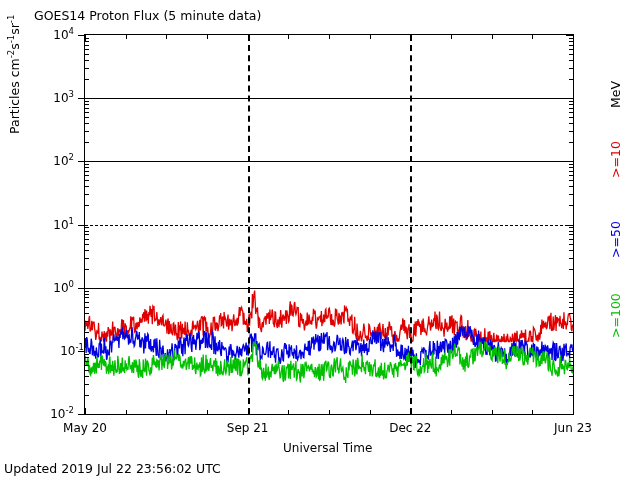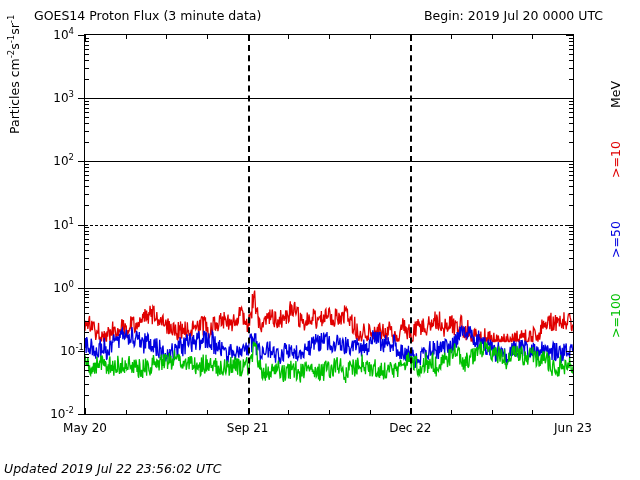--- a/index.html
+++ b/index.html
@@ -2,21 +2,21 @@
 <html><head>
 <meta charset="utf-8">
 <style>
   html,body{margin:0;padding:0;}
   body{width:640px;height:480px;background:#ffffff;font-family:"DejaVu Sans",sans-serif;overflow:hidden;}
   #root{position:relative;width:640px;height:480px;}
 
   .ttl{position:absolute;font-size:12.5px;color:#000;white-space:nowrap;}
   #chart-title{left:34px;top:8px;}
   #begin-label{left:424px;top:8px;}
-  #updated-label{left:4px;top:461px;font-style:italic;}
+  #updated-label{left:4px;top:461px;}
   #source-label{left:424px;top:461px;}
 
   #plot-frame{position:absolute;left:84px;top:34px;width:490px;height:381px;border:1px solid #000;box-sizing:border-box;background:#fff;overflow:hidden;}
 
   .hgrid{position:absolute;left:0;width:100%;height:0;border-top:1px solid #000;}
   .hgrid.dashed{border-top:1px dashed #000;}
   .vgrid{position:absolute;top:0;height:100%;width:0;border-left:2px dashed #000;}
 
   .ytick{position:absolute;left:-7px;width:7px;height:0;border-top:1px solid #000;}
   .ytick.r{left:auto;right:-7px;}
@@ -35,25 +35,25 @@
   #legend-ge50{left:608px;top:258px;color:#0000e0;}
   #legend-ge100{left:608px;top:338px;color:#00c000;}
 
   svg{display:block;}
 </style>
 </head>
 <body>
 
 <div id="root">
 
-  <div class="ttl" id="chart-title">GOES14 Proton Flux (3 minute data)</div>
-  <div class="ttl" id="begin-label">Begin: 2019 Jul 20  0000 UTC</div>
+  <div class="ttl" id="chart-title">GOES14 Proton Flux (5 minute data)</div>
   <div class="ttl" id="updated-label">Updated 2019 Jul 22 23:56:02 UTC</div>
 
   <div id="y-axis-title">Particles cm<span style="font-size:8.5px;vertical-align:super">-2</span>s<span style="font-size:8.5px;vertical-align:super">-1</span>sr<span style="font-size:8.5px;vertical-align:super">-1</span></div>
+  <div id="x-axis-title" class="xlab">Universal Time</div>
 
   <div id="legend-mev" class="rightlab">MeV</div>
   <div id="legend-ge10" class="rightlab">&gt;=10</div>
   <div id="legend-ge50" class="rightlab">&gt;=50</div>
   <div id="legend-ge100" class="rightlab">&gt;=100</div>
 
   <div id="plot-frame">
     <svg id="traces" width="488" height="379" viewBox="0 0 488 379">
         <polyline points="0.00,295.66 0.57,285.86 1.13,291.10 1.70,287.82 2.26,287.75 2.83,293.83 3.39,290.13 3.96,283.63 4.52,280.91 5.09,296.37 5.65,295.18 6.22,293.80 6.79,285.75 7.35,295.11 7.92,287.38 8.48,287.22 9.05,287.20 9.61,293.42 10.18,296.93 10.74,304.83 11.31,301.50 11.87,296.02 12.44,296.65 13.01,298.61 13.57,287.90 14.14,304.39 14.70,301.49 15.27,305.22 15.83,302.23 16.40,306.37 16.96,296.56 17.53,300.19 18.10,298.76 18.66,306.60 19.23,295.99 19.79,306.60 20.36,300.85 20.92,297.54 21.49,306.60 22.05,296.39 22.62,301.65 23.18,292.10 23.75,293.81 24.32,296.38 24.88,305.76 25.45,294.37 26.01,298.34 26.58,300.70 27.14,296.02 27.71,286.59 28.27,305.00 28.84,292.99 29.40,292.26 29.97,292.34 30.54,297.89 31.10,302.86 31.67,302.84 32.23,297.34 32.80,293.01 33.36,300.93 33.93,294.36 34.49,297.26 35.06,294.33 35.62,298.74 36.19,293.50 36.76,284.17 37.32,285.35 37.89,294.74 38.45,285.06 39.02,299.16 39.58,298.60 40.15,288.27 40.71,291.49 41.28,291.23 41.84,302.49 42.41,300.27 42.98,295.12 43.54,297.32 44.11,296.10 44.67,293.15 45.24,293.08 45.80,281.27 46.37,295.84 46.93,282.20 47.50,284.75 48.06,283.98 48.63,281.76 49.20,293.51 49.76,297.02 50.33,296.26 50.89,288.34 51.46,288.09 52.02,294.48 52.59,289.80 53.15,286.96 53.72,292.07 54.29,290.43 54.85,282.32 55.42,284.89 55.98,287.82 56.55,283.90 57.11,287.49 57.68,278.71 58.24,283.18 58.81,277.15 59.37,286.77 59.94,274.02 60.51,277.75 61.07,286.48 61.64,275.59 62.20,285.28 62.77,278.82 63.33,288.70 63.90,277.02 64.46,280.47 65.03,270.78 65.59,275.76 66.16,281.84 66.73,274.01 67.29,289.19 67.86,271.26 68.42,272.18 68.99,271.75 69.55,285.25 70.12,284.19 70.68,285.04 71.25,283.53 71.81,277.08 72.38,284.56 72.95,291.00 73.51,284.32 74.08,286.40 74.64,290.05 75.21,284.52 75.77,282.17 76.34,287.52 76.90,290.48 77.47,281.36 78.03,280.21 78.60,290.15 79.17,291.05 79.73,290.65 80.30,288.95 80.86,284.48 81.43,289.49 81.99,298.74 82.56,286.30 83.12,283.49 83.69,299.22 84.25,286.09 84.82,298.70 85.39,293.99 85.95,288.70 86.52,297.30 87.08,298.80 87.65,300.34 88.21,288.60 88.78,288.01 89.34,297.39 89.91,300.65 90.48,289.55 91.04,297.96 91.61,298.59 92.17,304.46 92.74,304.95 93.30,286.90 93.87,303.50 94.43,290.32 95.00,295.46 95.56,286.41 96.13,302.39 96.70,303.57 97.26,288.68 97.83,298.98 98.39,293.45 98.96,293.42 99.52,299.82 100.09,286.60 100.65,297.51 101.22,303.10 101.78,302.84 102.35,287.18 102.92,297.27 103.48,294.69 104.05,300.85 104.61,299.00 105.18,299.49 105.74,297.15 106.31,294.69 106.87,301.52 107.44,288.83 108.00,285.74 108.57,294.33 109.14,292.00 109.70,291.51 110.27,289.80 110.83,294.42 111.40,293.14 111.96,289.94 112.53,285.85 113.09,290.86 113.66,299.81 114.22,293.57 114.79,284.83 115.36,295.57 115.92,284.75 116.49,281.75 117.05,281.65 117.62,282.46 118.18,300.46 118.75,282.71 119.31,281.90 119.88,284.10 120.44,282.35 121.01,296.26 121.58,286.69 122.14,297.37 122.71,292.04 123.27,300.39 123.84,302.16 124.40,302.63 124.97,300.21 125.53,298.38 126.10,287.44 126.67,299.54 127.23,299.97 127.80,292.97 128.36,282.13 128.93,286.09 129.49,281.62 130.06,294.57 130.62,294.99 131.19,287.35 131.75,293.77 132.32,287.88 132.89,296.13 133.45,293.14 134.02,289.52 134.58,280.19 135.15,283.87 135.71,278.00 136.28,290.66 136.84,290.08 137.41,281.45 137.97,283.12 138.54,293.42 139.11,277.09 139.67,285.17 140.24,282.78 140.80,284.69 141.37,289.55 141.93,291.68 142.50,283.55 143.06,279.52 143.63,294.73 144.19,289.64 144.76,283.74 145.33,290.36 145.89,286.91 146.46,284.55 147.02,296.26 147.59,290.66 148.15,284.75 148.72,279.23 149.28,286.37 149.85,291.04 150.41,288.35 150.98,284.49 151.55,290.33 152.11,282.83 152.68,289.01 153.24,287.80 153.81,279.28 154.37,272.00 154.94,281.08 155.50,272.36 156.07,274.27 156.63,272.49 157.20,275.01 157.77,276.10 158.33,289.69 158.90,277.77 159.46,289.30 160.03,285.76 160.59,289.42 161.16,289.41 161.72,283.75 162.29,296.96 162.86,294.30 163.42,289.37 163.99,279.25 164.55,290.62 165.12,279.34 165.68,278.69 166.25,276.68 166.81,283.41 167.38,259.11 167.94,273.31 168.51,263.42 169.08,258.79 169.64,255.56 170.21,267.11 170.77,279.07 171.34,273.34 171.90,276.79 172.47,272.29 173.03,282.39 173.60,292.99 174.16,283.23 174.73,284.27 175.30,293.46 175.86,294.31 176.43,297.10 176.99,288.85 177.56,287.19 178.12,292.40 178.69,286.78 179.25,283.25 179.82,283.41 180.38,280.98 180.95,289.82 181.52,282.24 182.08,278.20 182.65,283.64 183.21,279.52 183.78,277.30 184.34,288.90 184.91,274.61 185.47,285.12 186.04,281.37 186.60,281.66 187.17,274.48 187.74,277.65 188.30,288.57 188.87,289.35 189.43,292.15 190.00,277.00 190.56,277.18 191.13,287.68 191.69,290.13 192.26,293.00 192.83,284.33 193.39,287.45 193.96,292.24 194.52,281.87 195.09,289.51 195.65,274.93 196.22,282.94 196.78,292.82 197.35,284.27 197.91,279.48 198.48,281.17 199.05,286.01 199.61,282.63 200.18,283.90 200.74,275.25 201.31,288.98 201.87,275.42 202.44,279.48 203.00,281.03 203.57,286.96 204.13,286.03 204.70,271.61 205.27,266.27 205.83,280.82 206.40,270.11 206.96,270.72 207.53,280.21 208.09,280.80 208.66,276.66 209.22,268.93 209.79,266.99 210.35,277.18 210.92,279.44 211.49,277.46 212.05,272.65 212.62,273.31 213.18,271.93 213.75,291.62 214.31,288.54 214.88,292.43 215.44,277.82 216.01,285.64 216.57,279.27 217.14,286.12 217.71,288.58 218.27,283.97 218.84,288.60 219.40,295.47 219.97,291.17 220.53,288.39 221.10,285.36 221.66,290.56 222.23,277.52 222.79,289.27 223.36,288.67 223.93,279.42 224.49,282.51 225.06,289.07 225.62,286.33 226.19,286.05 226.75,289.58 227.32,281.73 227.88,285.85 228.45,273.87 229.02,276.08 229.58,279.06 230.15,275.56 230.71,288.07 231.28,293.62 231.84,290.95 232.41,282.96 232.97,283.60 233.54,284.45 234.10,281.95 234.67,282.03 235.24,281.16 235.80,287.26 236.37,276.01 236.93,291.24 237.50,284.56 238.06,288.41 238.63,279.57 239.19,285.84 239.76,287.02 240.32,275.26 240.89,274.17 241.46,283.15 242.02,283.22 242.59,280.28 243.15,282.54 243.72,273.87 244.28,273.08 244.85,276.55 245.41,284.23 245.98,289.89 246.54,279.06 247.11,290.16 247.68,288.77 248.24,284.70 248.81,289.77 249.37,291.66 249.94,288.60 250.50,273.57 251.07,281.09 251.63,274.29 252.20,283.41 252.76,285.67 253.33,289.64 253.90,277.72 254.46,288.76 255.03,280.94 255.59,282.15 256.16,289.59 256.72,277.35 257.29,280.67 257.85,276.78 258.42,284.90 258.98,288.39 259.55,270.40 260.12,276.32 260.68,273.86 261.25,272.62 261.81,275.34 262.38,273.55 262.94,286.64 263.51,283.28 264.07,286.40 264.64,291.00 265.21,281.50 265.77,284.07 266.34,284.83 266.90,279.52 267.47,297.60 268.03,298.42 268.60,295.07 269.16,292.84 269.73,281.84 270.29,299.23 270.86,300.98 271.43,304.21 271.99,288.45 272.56,295.64 273.12,305.77 273.69,302.54 274.25,304.12 274.82,300.75 275.38,295.95 275.95,302.34 276.51,306.52 277.08,302.37 277.65,299.55 278.21,295.74 278.78,288.67 279.34,292.28 279.91,298.74 280.47,303.17 281.04,300.55 281.60,303.09 282.17,306.22 282.73,300.45 283.30,304.96 283.87,289.30 284.43,289.92 285.00,293.79 285.56,298.65 286.13,301.33 286.69,297.41 287.26,301.99 287.82,302.91 288.39,297.97 288.95,304.24 289.52,291.72 290.09,296.76 290.65,295.48 291.22,306.02 291.78,296.69 292.35,291.84 292.91,305.55 293.48,289.26 294.04,299.58 294.61,287.66 295.17,293.03 295.74,296.16 296.31,304.25 296.87,300.14 297.44,294.88 298.00,288.92 298.57,300.82 299.13,300.99 299.70,302.69 300.26,292.95 300.83,302.49 301.40,298.02 301.96,304.84 302.53,291.76 303.09,300.57 303.66,292.94 304.22,286.53 304.79,289.58 305.35,295.14 305.92,292.96 306.48,291.23 307.05,301.60 307.62,299.90 308.18,306.60 308.75,305.86 309.31,299.97 309.88,296.12 310.44,299.83 311.01,306.60 311.57,299.77 312.14,303.96 312.70,306.60 313.27,303.40 313.84,306.44 314.40,302.42 314.97,297.18 315.53,293.86 316.10,289.63 316.66,294.72 317.23,292.98 317.79,283.38 318.36,286.82 318.92,295.90 319.49,285.02 320.06,298.53 320.62,291.84 321.19,292.24 321.75,299.43 322.32,304.24 322.88,293.73 323.45,294.09 324.01,289.29 324.58,302.86 325.14,292.42 325.71,296.41 326.28,304.02 326.84,306.53 327.41,305.98 327.97,305.95 328.54,298.27 329.10,289.12 329.67,300.19 330.23,286.48 330.80,301.38 331.37,291.69 331.93,286.16 332.50,290.58 333.06,284.02 333.63,289.33 334.19,288.06 334.76,292.26 335.32,288.85 335.89,299.85 336.45,295.52 337.02,285.43 337.59,296.92 338.15,283.65 338.72,289.54 339.28,297.31 339.85,293.32 340.41,297.09 340.98,297.47 341.54,300.49 342.11,295.48 342.67,291.44 343.24,287.66 343.81,281.37 344.37,288.83 344.94,288.23 345.50,295.55 346.07,292.42 346.63,284.61 347.20,292.14 347.76,288.12 348.33,291.12 348.89,282.93 349.46,286.22 350.03,276.48 350.59,291.69 351.16,294.07 351.72,279.56 352.29,282.39 352.85,293.41 353.42,294.29 353.98,287.65 354.55,276.53 355.11,292.99 355.68,294.63 356.25,295.94 356.81,287.35 357.38,293.05 357.94,293.12 358.51,294.46 359.07,301.62 359.64,292.45 360.20,283.85 360.77,291.57 361.33,294.33 361.90,287.52 362.47,296.59 363.03,294.88 363.60,292.54 364.16,294.23 364.73,281.40 365.29,293.50 365.86,281.38 366.42,291.38 366.99,280.29 367.56,298.19 368.12,287.44 368.69,283.49 369.25,300.34 369.82,292.34 370.38,285.49 370.95,287.60 371.51,287.68 372.08,287.26 372.64,299.23 373.21,294.64 373.78,297.62 374.34,292.79 374.91,293.63 375.47,283.34 376.04,280.62 376.60,281.34 377.17,294.51 377.73,291.45 378.30,301.77 378.86,301.25 379.43,301.97 380.00,296.45 380.56,290.96 381.13,305.16 381.69,302.37 382.26,296.02 382.82,285.01 383.39,302.01 383.95,295.34 384.52,299.28 385.08,300.66 385.65,302.42 386.22,306.60 386.78,300.13 387.35,304.76 387.91,306.60 388.48,305.37 389.04,294.95 389.61,294.11 390.17,301.67 390.74,293.94 391.30,298.35 391.87,301.02 392.44,300.44 393.00,306.60 393.57,302.58 394.13,303.38 394.70,299.07 395.26,306.60 395.83,296.55 396.39,306.60 396.96,306.38 397.52,306.60 398.09,304.22 398.66,303.77 399.22,306.60 399.79,293.20 400.35,305.32 400.92,306.60 401.48,302.22 402.05,306.21 402.61,304.44 403.18,296.83 403.75,306.60 404.31,297.01 404.88,296.76 405.44,306.60 406.01,301.17 406.57,300.69 407.14,306.60 407.70,306.60 408.27,306.60 408.83,297.83 409.40,306.60 409.97,306.60 410.53,304.36 411.10,306.60 411.66,299.45 412.23,306.60 412.79,302.73 413.36,300.45 413.92,306.60 414.49,306.60 415.05,305.03 415.62,306.60 416.19,306.60 416.75,300.96 417.32,306.60 417.88,302.37 418.45,306.60 419.01,298.78 419.58,306.60 420.14,306.60 420.71,306.60 421.27,301.40 421.84,306.60 422.41,298.80 422.97,303.02 423.54,306.60 424.10,306.60 424.67,306.60 425.23,302.55 425.80,303.66 426.36,306.60 426.93,306.60 427.49,298.68 428.06,303.03 428.63,306.60 429.19,306.60 429.76,297.65 430.32,306.60 430.89,298.19 431.45,306.60 432.02,295.88 432.58,306.36 433.15,303.79 433.71,306.60 434.28,306.60 434.85,300.03 435.41,299.45 435.98,303.34 436.54,295.41 437.11,302.12 437.67,301.89 438.24,297.96 438.80,302.56 439.37,297.94 439.94,306.60 440.50,294.64 441.07,306.60 441.63,306.60 442.20,306.60 442.76,306.60 443.33,304.45 443.89,306.60 444.46,296.88 445.02,296.12 445.59,296.81 446.16,306.60 446.72,300.99 447.29,306.60 447.85,306.60 448.42,292.39 448.98,293.39 449.55,294.22 450.11,296.07 450.68,300.79 451.24,305.48 451.81,303.74 452.38,299.77 452.94,306.60 453.51,302.01 454.07,297.47 454.64,304.65 455.20,300.88 455.77,289.83 456.33,299.04 456.90,284.45 457.46,290.43 458.03,293.75 458.60,285.80 459.16,292.08 459.73,288.00 460.29,292.71 460.86,286.76 461.42,293.50 461.99,292.92 462.55,289.29 463.12,281.43 463.68,285.56 464.25,280.54 464.82,294.32 465.38,285.79 465.95,277.72 466.51,295.84 467.08,294.69 467.64,295.00 468.21,281.41 468.77,295.17 469.34,289.84 469.90,286.34 470.47,279.94 471.04,295.87 471.60,282.08 472.17,288.19 472.73,283.54 473.30,284.62 473.86,284.20 474.43,291.36 474.99,280.80 475.56,288.62 476.13,288.81 476.69,293.06 477.26,287.83 477.82,283.82 478.39,293.92 478.95,277.23 479.52,290.08 480.08,287.57 480.65,287.00 481.21,294.42 481.78,288.32 482.35,290.16 482.91,282.47 483.48,279.00 484.04,279.11 484.61,279.16 485.17,282.63 485.74,284.29 486.30,294.33 486.87,296.15 487.43,291.25 488.00,289.44" fill="none" stroke="#e00000" stroke-width="1.3"></polyline>
         <polyline points="0.00,312.94 0.57,303.05 1.13,317.92 1.70,302.08 2.26,304.41 2.83,312.61 3.39,317.29 3.96,312.85 4.52,318.38 5.09,318.51 5.65,312.13 6.22,303.70 6.79,307.56 7.35,320.13 7.92,313.31 8.48,310.63 9.05,321.30 9.61,316.45 10.18,316.29 10.74,323.72 11.31,312.41 11.87,317.46 12.44,320.11 13.01,322.02 13.57,321.33 14.14,308.77 14.70,308.54 15.27,303.98 15.83,323.06 16.40,308.57 16.96,317.98 17.53,316.55 18.10,315.88 18.66,318.68 19.23,302.75 19.79,309.36 20.36,318.11 20.92,311.33 21.49,324.31 22.05,323.86 22.62,314.46 23.18,317.45 23.75,319.43 24.32,320.58 24.88,305.77 25.45,310.23 26.01,305.47 26.58,317.47 27.14,307.76 27.71,307.61 28.27,301.48 28.84,299.32 29.40,305.39 29.97,304.17 30.54,304.78 31.10,301.31 31.67,304.95 32.23,305.17 32.80,301.30 33.36,303.36 33.93,312.85 34.49,298.84 35.06,303.02 35.62,295.69 36.19,299.77 36.76,294.63 37.32,293.48 37.89,304.14 38.45,296.67 39.02,299.66 39.58,303.97 40.15,303.27 40.71,298.88 41.28,294.57 41.84,300.81 42.41,303.08 42.98,299.99 43.54,309.71 44.11,298.82 44.67,308.51 45.24,304.61 45.80,307.65 46.37,301.61 46.93,292.05 47.50,296.27 48.06,308.68 48.63,305.64 49.20,311.26 49.76,310.07 50.33,303.70 50.89,301.86 51.46,295.70 52.02,297.34 52.59,304.65 53.15,300.00 53.72,304.17 54.29,296.93 54.85,312.29 55.42,304.67 55.98,312.67 56.55,306.86 57.11,302.38 57.68,303.81 58.24,305.45 58.81,318.37 59.37,309.78 59.94,298.32 60.51,313.40 61.07,300.93 61.64,306.86 62.20,305.42 62.77,298.82 63.33,299.92 63.90,313.71 64.46,305.93 65.03,314.76 65.59,303.94 66.16,316.49 66.73,314.28 67.29,311.13 67.86,314.64 68.42,317.28 68.99,304.52 69.55,312.67 70.12,303.59 70.68,312.20 71.25,321.07 71.81,303.38 72.38,313.35 72.95,320.16 73.51,320.17 74.08,323.22 74.64,304.80 75.21,313.88 75.77,312.26 76.34,325.05 76.90,321.06 77.47,312.96 78.03,310.64 78.60,319.74 79.17,320.39 79.73,324.22 80.30,318.16 80.86,326.53 81.43,321.59 81.99,322.45 82.56,314.23 83.12,319.98 83.69,318.91 84.25,326.14 84.82,314.10 85.39,322.25 85.95,315.75 86.52,314.70 87.08,308.27 87.65,316.88 88.21,323.61 88.78,323.31 89.34,325.11 89.91,309.54 90.48,309.44 91.04,312.90 91.61,310.27 92.17,321.28 92.74,321.29 93.30,305.76 93.87,307.92 94.43,313.53 95.00,302.13 95.56,303.78 96.13,308.98 96.70,318.74 97.26,309.11 97.83,321.26 98.39,309.76 98.96,302.45 99.52,306.18 100.09,319.13 100.65,303.04 101.22,305.90 101.78,299.19 102.35,300.66 102.92,309.83 103.48,311.02 104.05,308.94 104.61,300.42 105.18,298.30 105.74,304.78 106.31,313.21 106.87,316.91 107.44,301.58 108.00,309.14 108.57,299.93 109.14,309.50 109.70,304.47 110.27,306.13 110.83,314.82 111.40,308.30 111.96,297.84 112.53,303.44 113.09,302.69 113.66,296.02 114.22,298.64 114.79,315.12 115.36,312.59 115.92,304.75 116.49,306.30 117.05,308.98 117.62,303.17 118.18,307.80 118.75,296.29 119.31,296.46 119.88,299.21 120.44,312.94 121.01,297.62 121.58,298.21 122.14,312.11 122.71,312.38 123.27,302.72 123.84,298.36 124.40,311.44 124.97,312.02 125.53,309.39 126.10,312.85 126.67,314.89 127.23,296.35 127.80,297.34 128.36,302.33 128.93,318.96 129.49,307.62 130.06,301.33 130.62,319.40 131.19,307.97 131.75,311.55 132.32,315.70 132.89,315.77 133.45,306.79 134.02,314.77 134.58,305.13 135.15,313.45 135.71,319.06 136.28,321.04 136.84,307.11 137.41,314.20 137.97,310.89 138.54,313.08 139.11,315.37 139.67,313.10 140.24,312.84 140.80,313.27 141.37,316.30 141.93,328.61 142.50,321.15 143.06,327.56 143.63,318.18 144.19,311.63 144.76,319.88 145.33,309.91 145.89,309.82 146.46,315.41 147.02,323.03 147.59,314.92 148.15,318.90 148.72,317.47 149.28,321.03 149.85,319.31 150.41,324.89 150.98,319.05 151.55,317.21 152.11,310.83 152.68,315.12 153.24,318.83 153.81,322.72 154.37,311.82 154.94,316.23 155.50,320.14 156.07,313.46 156.63,321.34 157.20,314.71 157.77,311.63 158.33,309.78 158.90,310.92 159.46,316.44 160.03,314.64 160.59,311.31 161.16,307.54 161.72,320.22 162.29,310.44 162.86,315.83 163.42,320.55 163.99,306.59 164.55,303.98 165.12,300.37 165.68,301.65 166.25,298.58 166.81,317.17 167.38,302.60 167.94,303.69 168.51,308.54 169.08,309.42 169.64,298.32 170.21,303.43 170.77,298.29 171.34,320.17 171.90,306.05 172.47,313.74 173.03,314.30 173.60,309.31 174.16,308.62 174.73,312.52 175.30,325.96 175.86,321.33 176.43,321.96 176.99,322.99 177.56,312.16 178.12,313.02 178.69,318.19 179.25,319.04 179.82,319.60 180.38,319.48 180.95,318.09 181.52,312.45 182.08,308.06 182.65,306.87 183.21,322.47 183.78,312.81 184.34,315.76 184.91,306.17 185.47,323.05 186.04,315.93 186.60,317.61 187.17,320.07 187.74,316.80 188.30,312.13 188.87,311.92 189.43,322.83 190.00,319.60 190.56,327.59 191.13,317.26 191.69,314.18 192.26,314.34 192.83,313.90 193.39,318.80 193.96,326.62 194.52,322.32 195.09,328.89 195.65,326.80 196.22,322.04 196.78,314.24 197.35,317.57 197.91,325.16 198.48,325.78 199.05,313.34 199.61,308.73 200.18,308.69 200.74,313.96 201.31,309.64 201.87,319.40 202.44,315.56 203.00,318.02 203.57,323.26 204.13,309.19 204.70,321.79 205.27,312.32 205.83,314.21 206.40,310.37 206.96,318.29 207.53,320.55 208.09,317.12 208.66,323.54 209.22,313.66 209.79,318.63 210.35,315.22 210.92,323.88 211.49,310.24 212.05,323.76 212.62,324.96 213.18,321.95 213.75,322.03 214.31,317.56 214.88,315.43 215.44,315.31 216.01,324.29 216.57,316.62 217.14,318.31 217.71,316.89 218.27,322.20 218.84,322.69 219.40,314.38 219.97,308.52 220.53,315.01 221.10,311.80 221.66,315.28 222.23,313.46 222.79,316.03 223.36,305.99 223.93,319.93 224.49,305.57 225.06,320.60 225.62,313.11 226.19,312.76 226.75,302.39 227.32,306.57 227.88,308.35 228.45,301.55 229.02,314.69 229.58,304.44 230.15,309.39 230.71,298.97 231.28,305.37 231.84,306.60 232.41,303.60 232.97,299.72 233.54,314.53 234.10,316.44 234.67,301.06 235.24,315.64 235.80,313.54 236.37,298.02 236.93,307.22 237.50,305.19 238.06,308.55 238.63,297.56 239.19,308.79 239.76,302.45 240.32,299.95 240.89,301.06 241.46,300.29 242.02,297.03 242.59,315.14 243.15,311.21 243.72,304.24 244.28,301.06 244.85,313.07 245.41,315.07 245.98,311.24 246.54,311.68 247.11,317.09 247.68,316.13 248.24,310.87 248.81,307.14 249.37,307.82 249.94,316.47 250.50,314.16 251.07,310.26 251.63,305.60 252.20,299.90 252.76,301.79 253.33,309.56 253.90,309.30 254.46,307.27 255.03,302.82 255.59,315.49 256.16,310.41 256.72,315.64 257.29,305.68 257.85,303.80 258.42,305.98 258.98,315.32 259.55,319.03 260.12,315.97 260.68,301.96 261.25,318.18 261.81,315.37 262.38,305.88 262.94,304.01 263.51,311.45 264.07,311.76 264.64,318.77 265.21,319.64 265.77,313.65 266.34,312.58 266.90,308.70 267.47,305.69 268.03,316.10 268.60,308.27 269.16,305.33 269.73,307.46 270.29,305.11 270.86,315.21 271.43,311.86 271.99,303.28 272.56,309.61 273.12,309.38 273.69,307.68 274.25,317.56 274.82,317.02 275.38,312.17 275.95,308.01 276.51,321.41 277.08,311.16 277.65,309.60 278.21,315.96 278.78,304.46 279.34,317.89 279.91,313.83 280.47,309.10 281.04,315.84 281.60,308.02 282.17,320.10 282.73,316.09 283.30,313.40 283.87,316.77 284.43,305.25 285.00,304.71 285.56,301.97 286.13,309.07 286.69,305.61 287.26,309.28 287.82,295.22 288.39,301.04 288.95,296.93 289.52,307.39 290.09,300.54 290.65,296.81 291.22,308.31 291.78,308.10 292.35,297.09 292.91,304.07 293.48,307.65 294.04,297.05 294.61,298.30 295.17,296.98 295.74,315.97 296.31,311.19 296.87,308.42 297.44,303.94 298.00,313.87 298.57,317.22 299.13,303.59 299.70,312.61 300.26,307.80 300.83,299.97 301.40,309.34 301.96,306.53 302.53,311.11 303.09,302.17 303.66,308.18 304.22,307.41 304.79,309.83 305.35,316.92 305.92,309.43 306.48,312.04 307.05,310.97 307.62,310.23 308.18,316.00 308.75,299.59 309.31,300.79 309.88,304.82 310.44,311.38 311.01,307.64 311.57,321.81 312.14,317.20 312.70,314.49 313.27,320.86 313.84,317.06 314.40,317.12 314.97,324.20 315.53,320.24 316.10,309.51 316.66,323.94 317.23,310.09 317.79,317.59 318.36,320.82 318.92,324.02 319.49,323.05 320.06,312.69 320.62,325.84 321.19,322.02 321.75,313.81 322.32,321.67 322.88,323.27 323.45,310.88 324.01,326.82 324.58,322.52 325.14,315.65 325.71,322.66 326.28,327.35 326.84,312.28 327.41,320.57 327.97,314.79 328.54,321.61 329.10,319.39 329.67,332.23 330.23,332.23 330.80,326.82 331.37,318.40 331.93,328.53 332.50,324.17 333.06,326.17 333.63,324.40 334.19,327.59 334.76,325.23 335.32,329.89 335.89,316.59 336.45,316.60 337.02,313.77 337.59,315.26 338.15,318.68 338.72,312.31 339.28,314.14 339.85,314.29 340.41,322.97 340.98,315.01 341.54,321.33 342.11,320.86 342.67,322.58 343.24,324.61 343.81,318.63 344.37,311.72 344.94,306.06 345.50,319.99 346.07,319.68 346.63,318.05 347.20,315.61 347.76,320.72 348.33,306.10 348.89,319.39 349.46,308.02 350.03,314.37 350.59,315.08 351.16,315.81 351.72,323.78 352.29,305.67 352.85,312.90 353.42,323.90 353.98,311.06 354.55,318.25 355.11,309.64 355.68,306.70 356.25,316.97 356.81,315.22 357.38,307.56 357.94,306.12 358.51,314.32 359.07,306.22 359.64,319.92 360.20,304.41 360.77,305.05 361.33,305.00 361.90,307.62 362.47,315.20 363.03,317.84 363.60,308.59 364.16,320.43 364.73,313.70 365.29,305.83 365.86,312.38 366.42,317.28 366.99,316.66 367.56,302.78 368.12,315.54 368.69,312.00 369.25,301.27 369.82,312.59 370.38,299.19 370.95,303.41 371.51,312.75 372.08,297.10 372.64,309.63 373.21,297.40 373.78,303.43 374.34,304.14 374.91,292.14 375.47,301.83 376.04,293.27 376.60,290.70 377.17,294.76 377.73,300.69 378.30,295.61 378.86,292.17 379.43,292.83 380.00,302.62 380.56,300.89 381.13,299.88 381.69,297.36 382.26,303.06 382.82,301.84 383.39,292.21 383.95,293.08 384.52,298.50 385.08,291.05 385.65,294.59 386.22,303.14 386.78,294.91 387.35,300.11 387.91,301.99 388.48,309.87 389.04,301.64 389.61,309.39 390.17,312.02 390.74,307.22 391.30,309.91 391.87,299.62 392.44,315.15 393.00,312.15 393.57,295.62 394.13,304.52 394.70,302.31 395.26,312.37 395.83,315.67 396.39,303.38 396.96,308.83 397.52,306.94 398.09,302.03 398.66,312.77 399.22,315.35 399.79,302.29 400.35,311.98 400.92,319.68 401.48,317.20 402.05,319.97 402.61,306.95 403.18,305.64 403.75,310.05 404.31,307.36 404.88,320.36 405.44,304.51 406.01,315.57 406.57,307.10 407.14,307.34 407.70,322.16 408.27,318.57 408.83,310.77 409.40,310.64 409.97,313.64 410.53,326.05 411.10,325.83 411.66,318.27 412.23,324.40 412.79,312.88 413.36,307.18 413.92,315.66 414.49,313.35 415.05,323.78 415.62,315.02 416.19,312.89 416.75,314.55 417.32,314.11 417.88,321.87 418.45,317.65 419.01,318.01 419.58,313.30 420.14,325.58 420.71,326.32 421.27,318.87 421.84,327.87 422.41,329.55 422.97,323.97 423.54,326.61 424.10,318.75 424.67,318.77 425.23,311.77 425.80,321.32 426.36,316.68 426.93,307.94 427.49,320.72 428.06,313.62 428.63,307.47 429.19,305.98 429.76,321.29 430.32,309.32 430.89,308.37 431.45,319.42 432.02,318.17 432.58,318.24 433.15,322.74 433.71,320.28 434.28,306.90 434.85,307.91 435.41,314.69 435.98,305.07 436.54,319.04 437.11,304.94 437.67,308.60 438.24,310.06 438.80,312.51 439.37,321.12 439.94,305.52 440.50,310.73 441.07,306.66 441.63,308.78 442.20,309.56 442.76,320.07 443.33,324.94 443.89,320.57 444.46,322.07 445.02,315.42 445.59,321.00 446.16,319.68 446.72,309.59 447.29,319.43 447.85,320.99 448.42,307.67 448.98,317.05 449.55,309.06 450.11,317.89 450.68,321.26 451.24,322.32 451.81,311.38 452.38,325.21 452.94,312.29 453.51,322.54 454.07,314.45 454.64,320.52 455.20,318.85 455.77,314.42 456.33,318.17 456.90,306.63 457.46,319.01 458.03,320.91 458.60,310.09 459.16,321.07 459.73,316.57 460.29,310.69 460.86,311.70 461.42,315.70 461.99,316.27 462.55,310.28 463.12,313.41 463.68,323.29 464.25,317.57 464.82,313.40 465.38,318.64 465.95,314.94 466.51,313.03 467.08,325.01 467.64,311.49 468.21,307.44 468.77,308.74 469.34,325.19 469.90,307.95 470.47,325.93 471.04,324.23 471.60,307.99 472.17,317.50 472.73,322.70 473.30,322.43 473.86,315.75 474.43,311.58 474.99,311.25 475.56,316.12 476.13,328.10 476.69,320.69 477.26,312.85 477.82,326.06 478.39,321.80 478.95,308.82 479.52,320.83 480.08,311.49 480.65,311.93 481.21,308.45 481.78,321.41 482.35,318.91 482.91,318.52 483.48,319.41 484.04,318.09 484.61,321.96 485.17,312.13 485.74,310.62 486.30,312.45 486.87,309.26 487.43,314.53 488.00,316.55" fill="none" stroke="#0000e0" stroke-width="1.3"></polyline>

